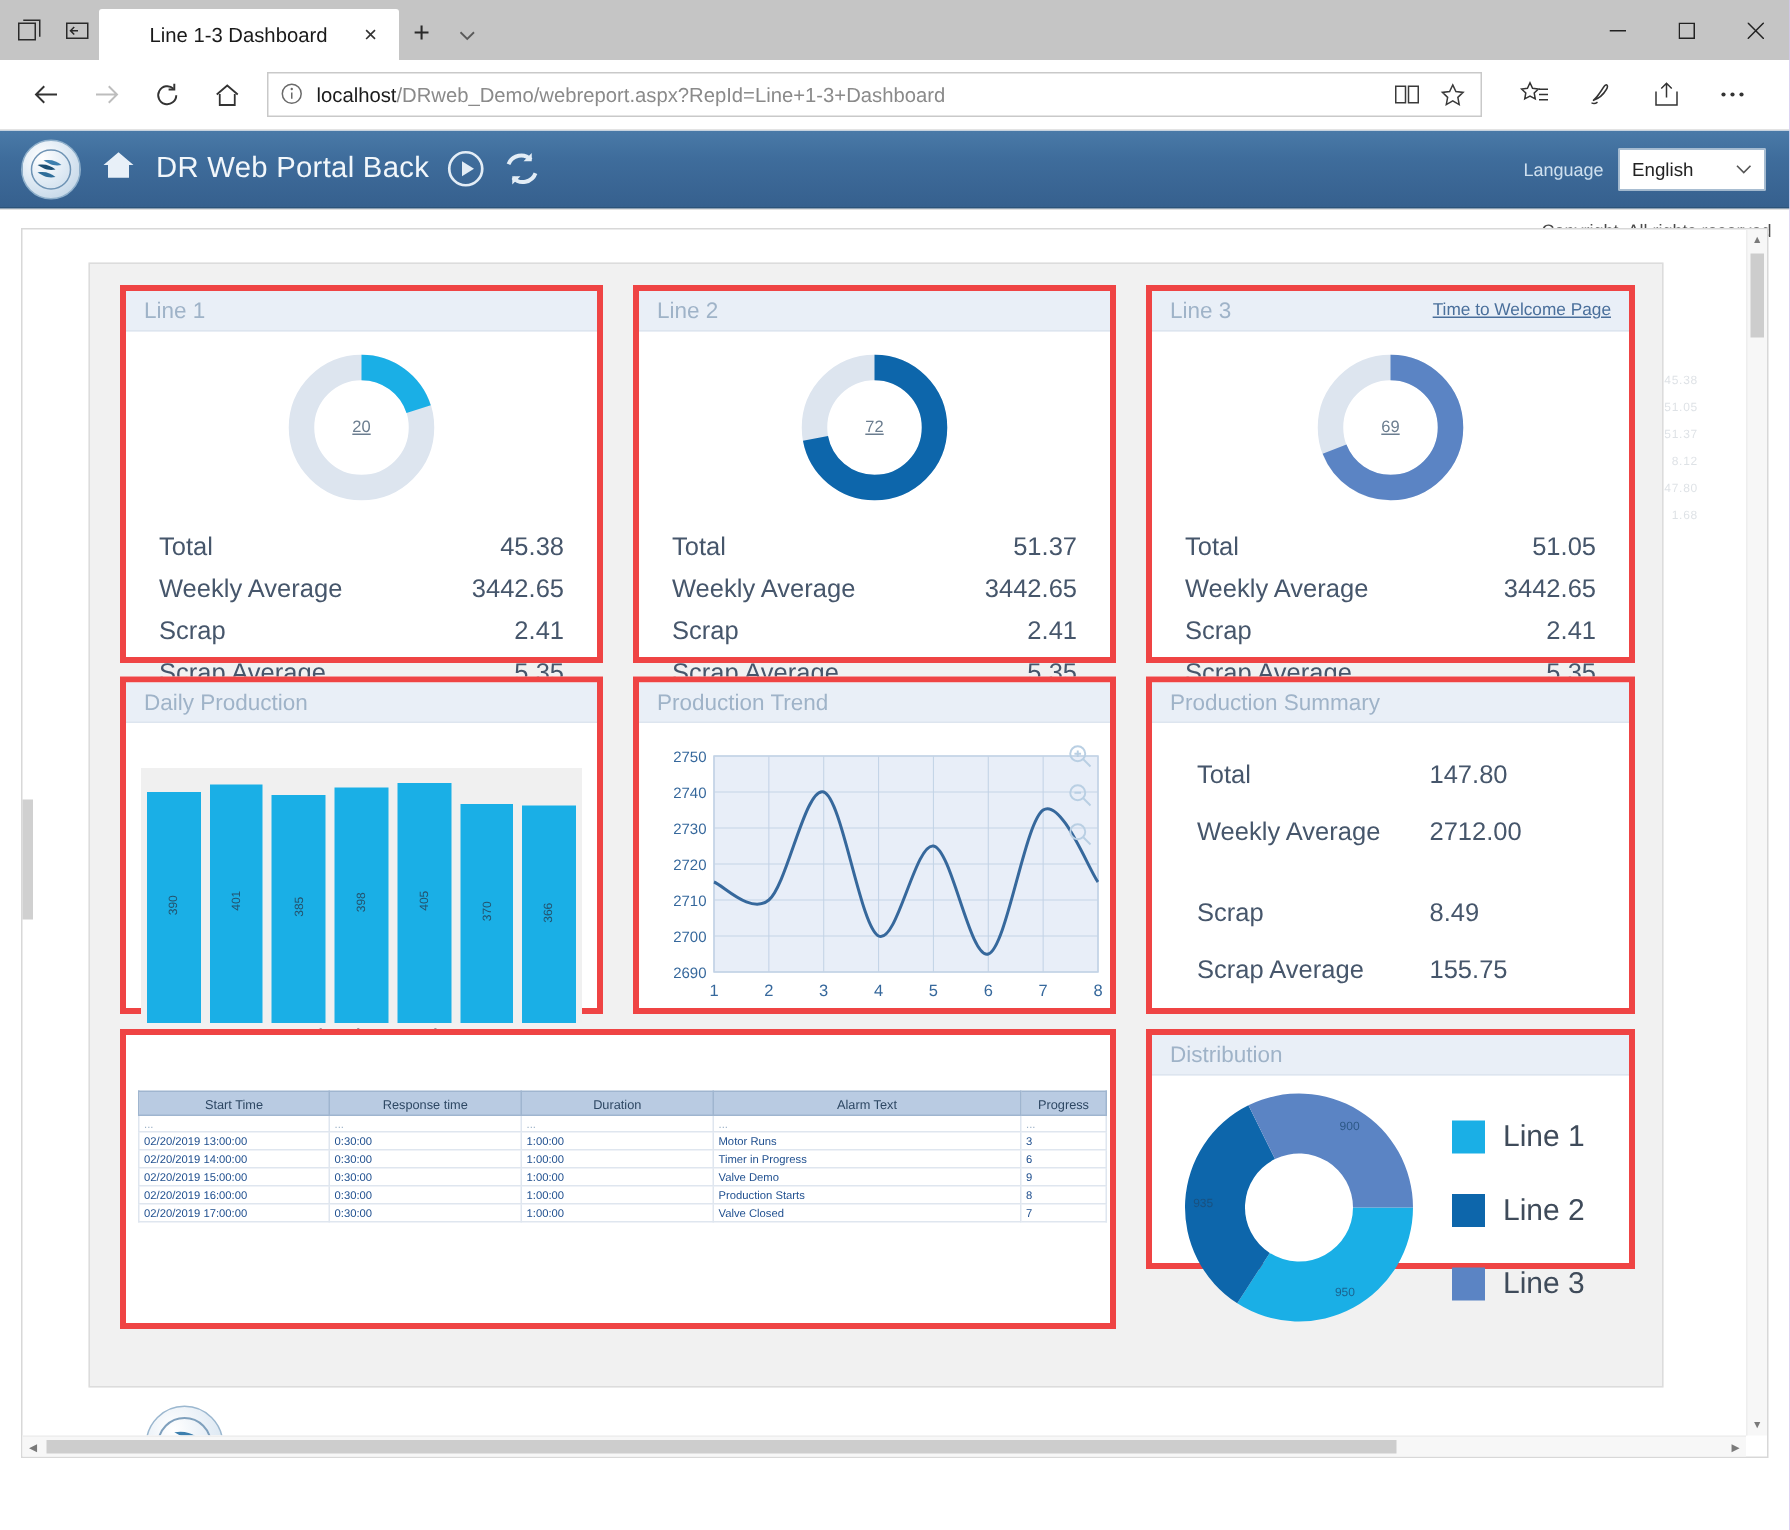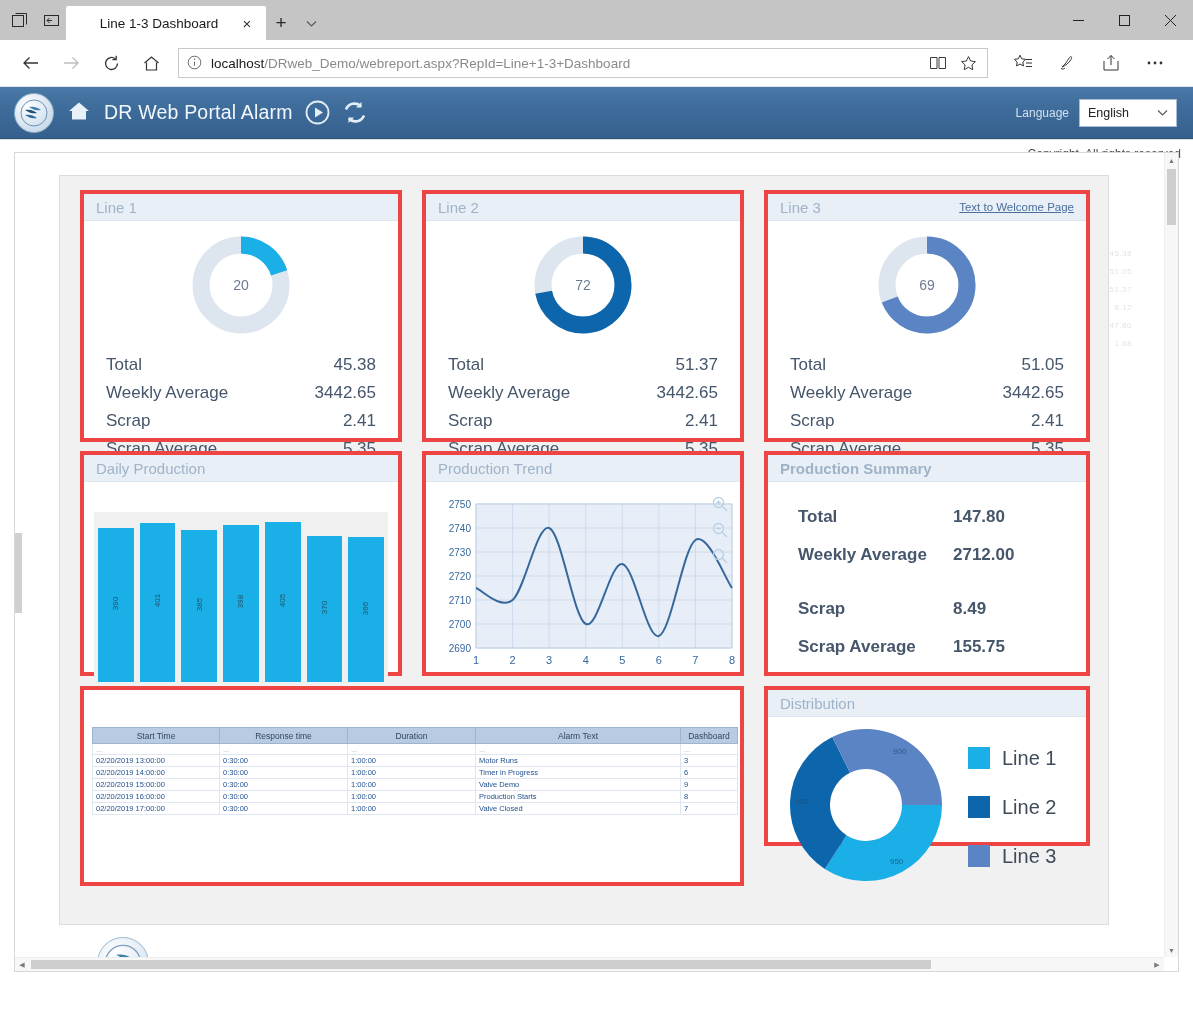--- a/index.html
+++ b/index.html
@@ -86,21 +86,21 @@
   .panel-title { font-size:15px; color:#9fb3c8; white-space:nowrap; }
   .panel-link { font-size:11.5px; color:#4a6f9b; text-decoration:underline; }
   .panel-body { position:absolute; left:0; right:0; top:27px; bottom:0; }
 
   
   .gauge-wrap { display:flex; justify-content:center; padding-top:10px; }
   .gauge { position:relative; width:108px; height:108px; }
   .gauge svg { display:block; }
   .gauge-val {
     position:absolute; inset:0; display:flex; align-items:center; justify-content:center;
-    font-size:14px; color:#6b7d8f;
+    font-size:11px; color:#6b7d8f;text-decoration:underline;
   }
   .kpi-list { padding:12px 22px 0 22px; }
   .kpi-row { display:flex; justify-content:space-between; align-items:baseline; padding:4px 0; }
   .kpi-lbl { font-size:17px; color:#46566b; }
   .kpi-val { font-size:17px; color:#46566b; }
 
   
   .bars-area { position:absolute; left:10px; right:10px; top:12px; bottom:0; }
   .bars-plot { position:absolute; left:0; right:0; top:18px; height:170px; background:#f0f0f0; }
   .bars-flex { position:absolute; left:0; right:0; bottom:0; top:0; display:flex; align-items:flex-end; gap:6px; padding:0 4px; }
@@ -302,21 +302,21 @@
           <path d="M5 11c5-1 9 .5 12 3-3 .6-6 .2-8-.8z" fill="#1b4f74"></path>
           <path d="M5 16c5-1 9 .5 12 3-3 .6-6 .2-8-.8z" fill="#2f6e9a"></path>
           <path d="M9 8c5-1 9 .5 12 3-3 .6-6 .2-8-.8z" fill="#3d7fae"></path>
         </svg>
       </div>
       <span class="home-ic">
         <svg width="26" height="26" viewBox="0 0 26 26">
             <path d="M3 13L13 4.5 23 13h-3v8.5H6V13z" fill="currentColor"></path>
           </svg>
       </span>
-      <span class="apphdr-title">DR Web Portal Alarm</span>
+      <span class="apphdr-title">DR Web Portal Back</span>
       <span class="hdr-ic">
         <svg width="25" height="25" viewBox="0 0 25 25">
             <circle cx="12.5" cy="12.5" r="11" fill="none" stroke="currentColor" stroke-width="1.8"></circle>
             <path d="M10 7.5l8 5-8 5z" fill="currentColor"></path>
           </svg>
       </span>
       <span class="hdr-ic">
         <svg width="26" height="25" viewBox="0 0 26 25">
             <path d="M4 9.5a9 9 0 0 1 15-3" fill="none" stroke="currentColor" stroke-width="2.6"></path>
             <path d="M22 15.5a9 9 0 0 1-15 3" fill="none" stroke="currentColor" stroke-width="2.6"></path>
@@ -418,21 +418,21 @@
                     <span class="kpi-lbl">Scrap Average</span>
                     <span class="kpi-val">5.35</span>
                   </div>
                 </div>
               </div>
             </div>
 
             <div class="panel" style="left:704px; top:14px; width:326px; height:252px;">
               <div class="panel-hdr">
                 <span class="panel-title">Line 3</span>
-                <a class="panel-link" href="#">Text to Welcome Page</a>
+                <a class="panel-link" href="#">Time to Welcome Page</a>
               </div>
               <div class="panel-body">
                 <div class="gauge-wrap">
                   <div class="gauge">
                     <svg viewBox="0 0 108 108" width="108" height="108">
                       <circle cx="54" cy="54" r="40" fill="none" stroke="#dde5ef" stroke-width="17"></circle>
                       <circle cx="54" cy="54" r="40" fill="none" stroke="#5b84c4" stroke-width="17" stroke-dasharray="173.4 251.3" transform="rotate(-90 54 54)"></circle>
                     </svg>
                     <div class="gauge-val">69</div>
                   </div>
@@ -573,21 +573,21 @@
                       <svg width="16" height="16" viewBox="0 0 16 16">
                           <circle cx="6.5" cy="6.5" r="5" fill="none" stroke="currentColor" stroke-width="1.3"></circle>
                           <path d="M10.2 10.2L15 15" stroke="currentColor" stroke-width="1.3"></path>
                         </svg>
                     </span>
                   </div>
                 </div>
               </div>
             </div>
 
-            <div class="panel" style="left:704px; top:275px; width:326px; height:225px;font-weight:bold;">
+            <div class="panel" style="left:704px; top:275px; width:326px; height:225px;">
               <div class="panel-hdr">
                 <span class="panel-title">Production Summary</span>
               </div>
               <div class="panel-body">
                 <div class="sum-list">
                   <div class="sum-row">
                     <span class="sum-lbl">Total</span>
                     <span class="sum-val">147.80</span>
                   </div>
                   <div class="sum-row">
@@ -617,21 +617,21 @@
                         <col style="width:128px">
                         <col style="width:205px">
                         <col style="width:57px">
                     </colgroup>
                     <thead>
                         <tr id="evthead">
                           <th>Start Time</th>
                           <th>Response time</th>
                           <th>Duration</th>
                           <th>Alarm Text</th>
-                          <th>Dashboard</th>
+                          <th>Progress</th>
                         </tr>
                       </thead>
                     <tbody id="evtbody">
                         <tr class="filter">
                           <td>...</td>
                           <td>...</td>
                           <td>...</td>
                           <td>...</td>
                           <td>...</td>
                         </tr>

